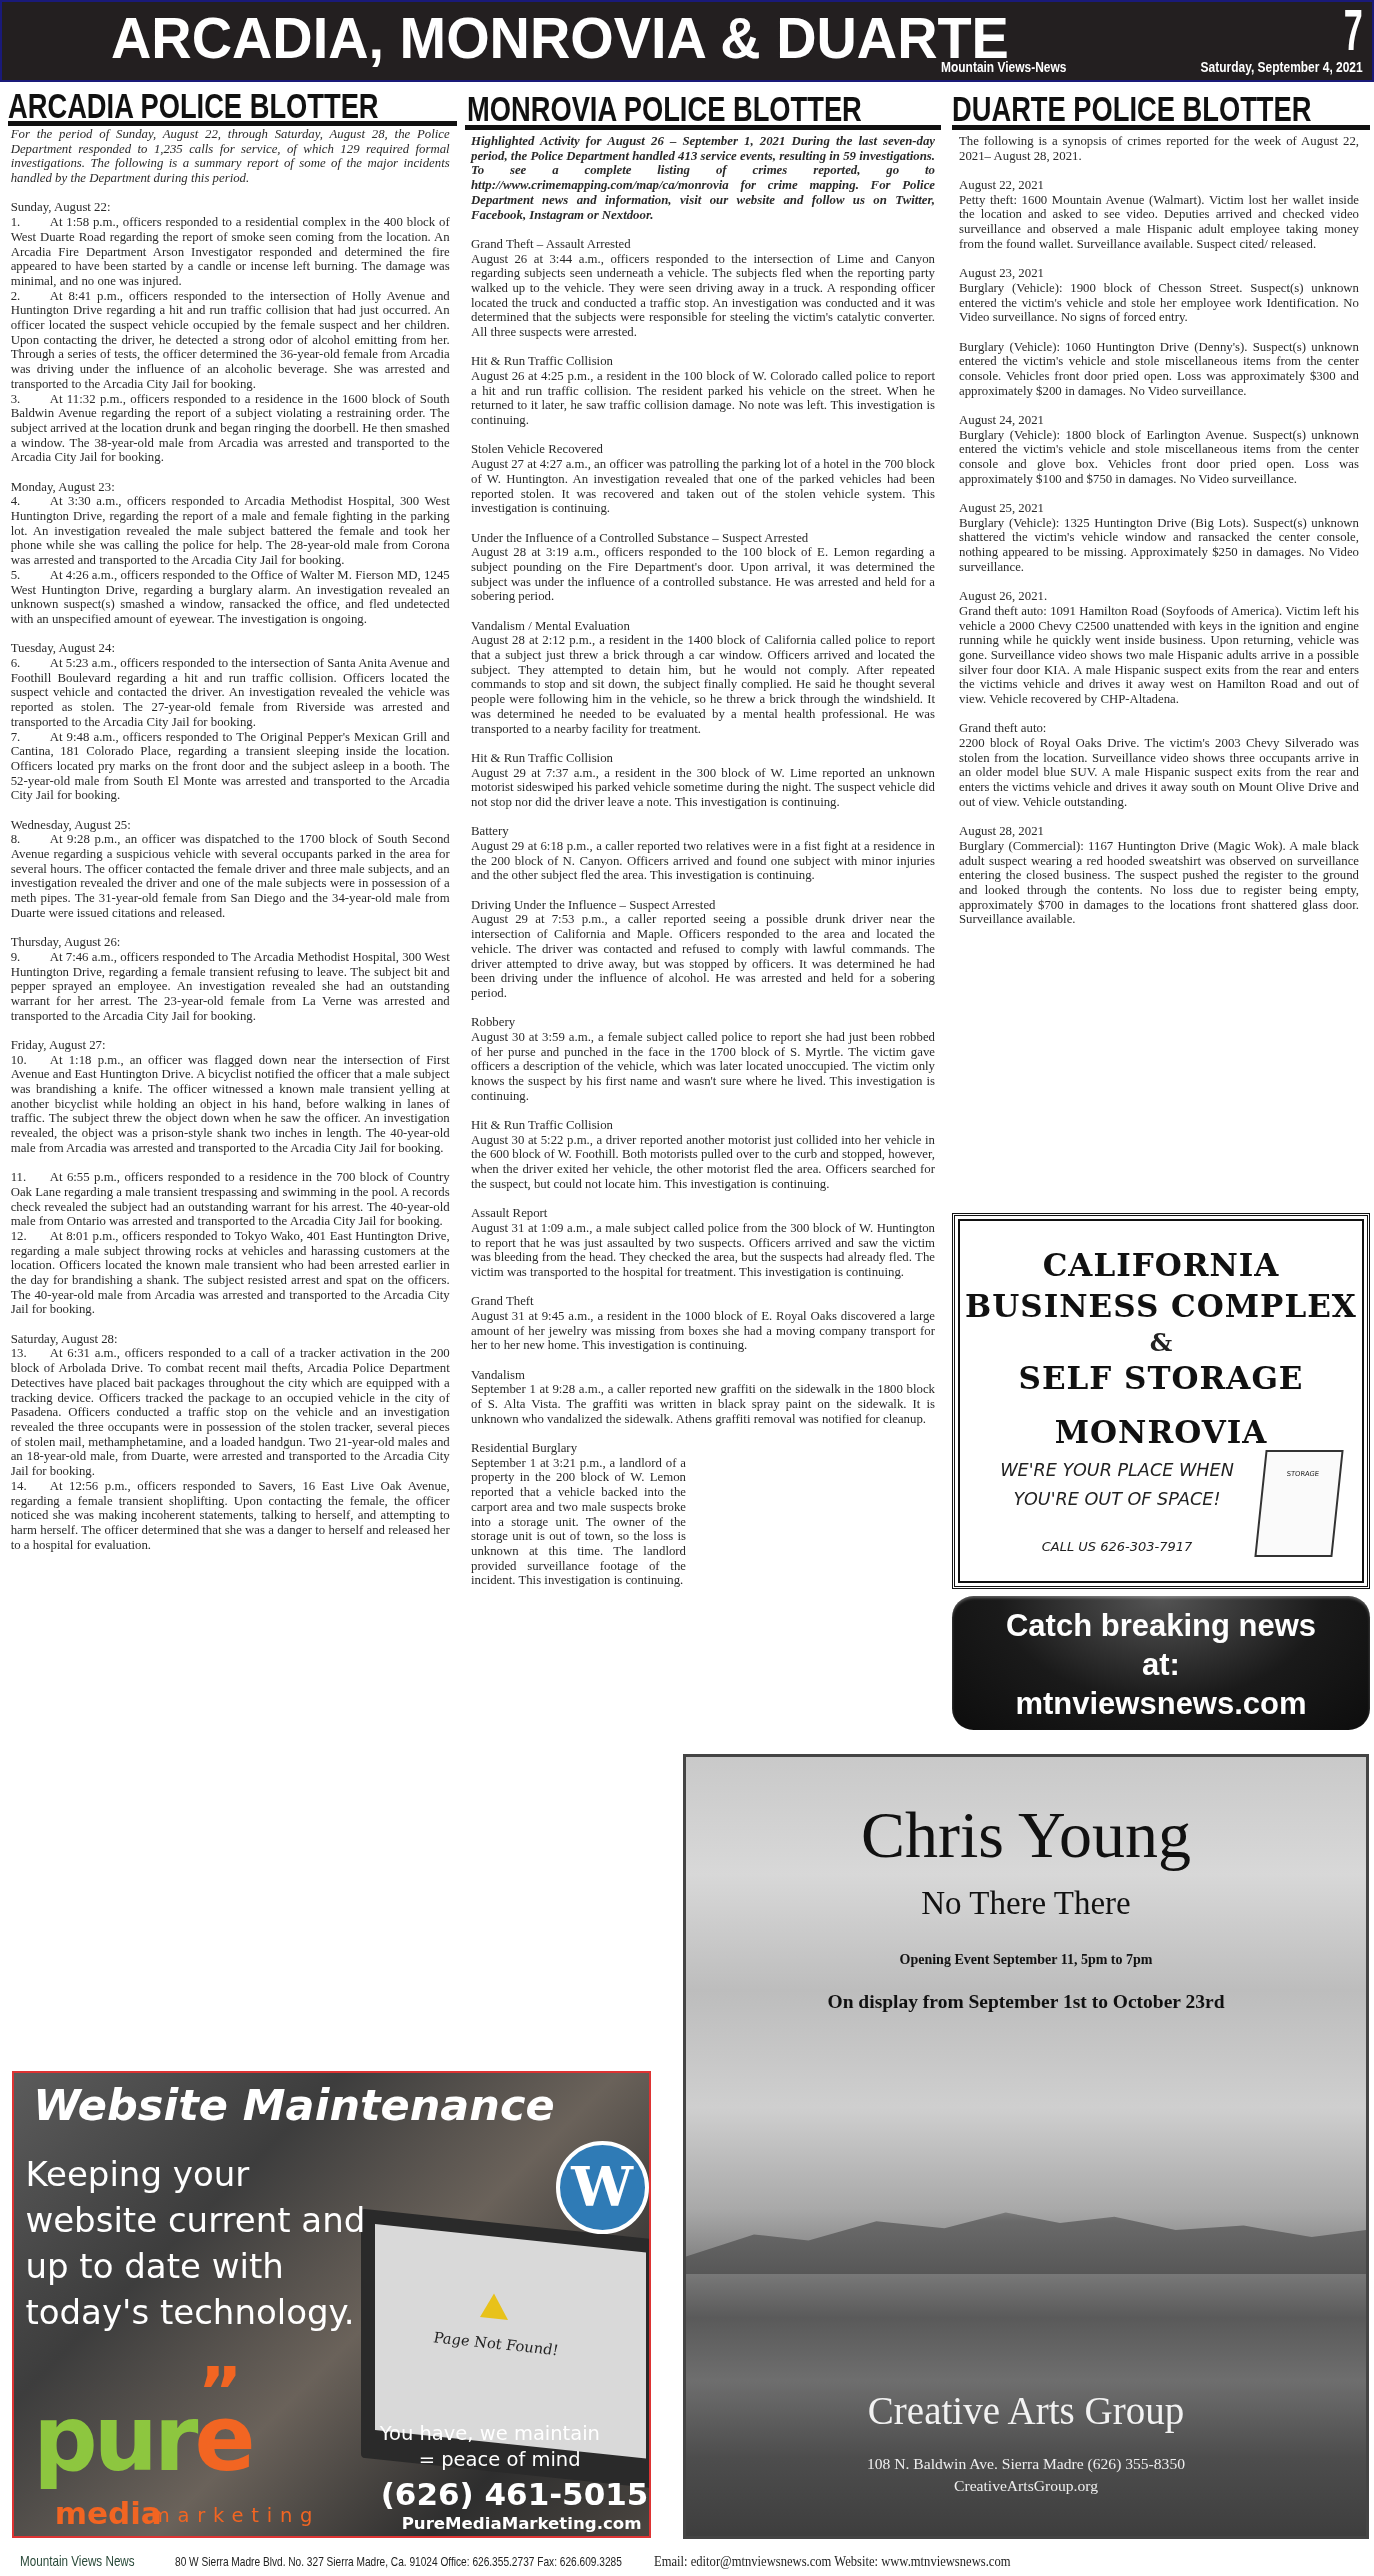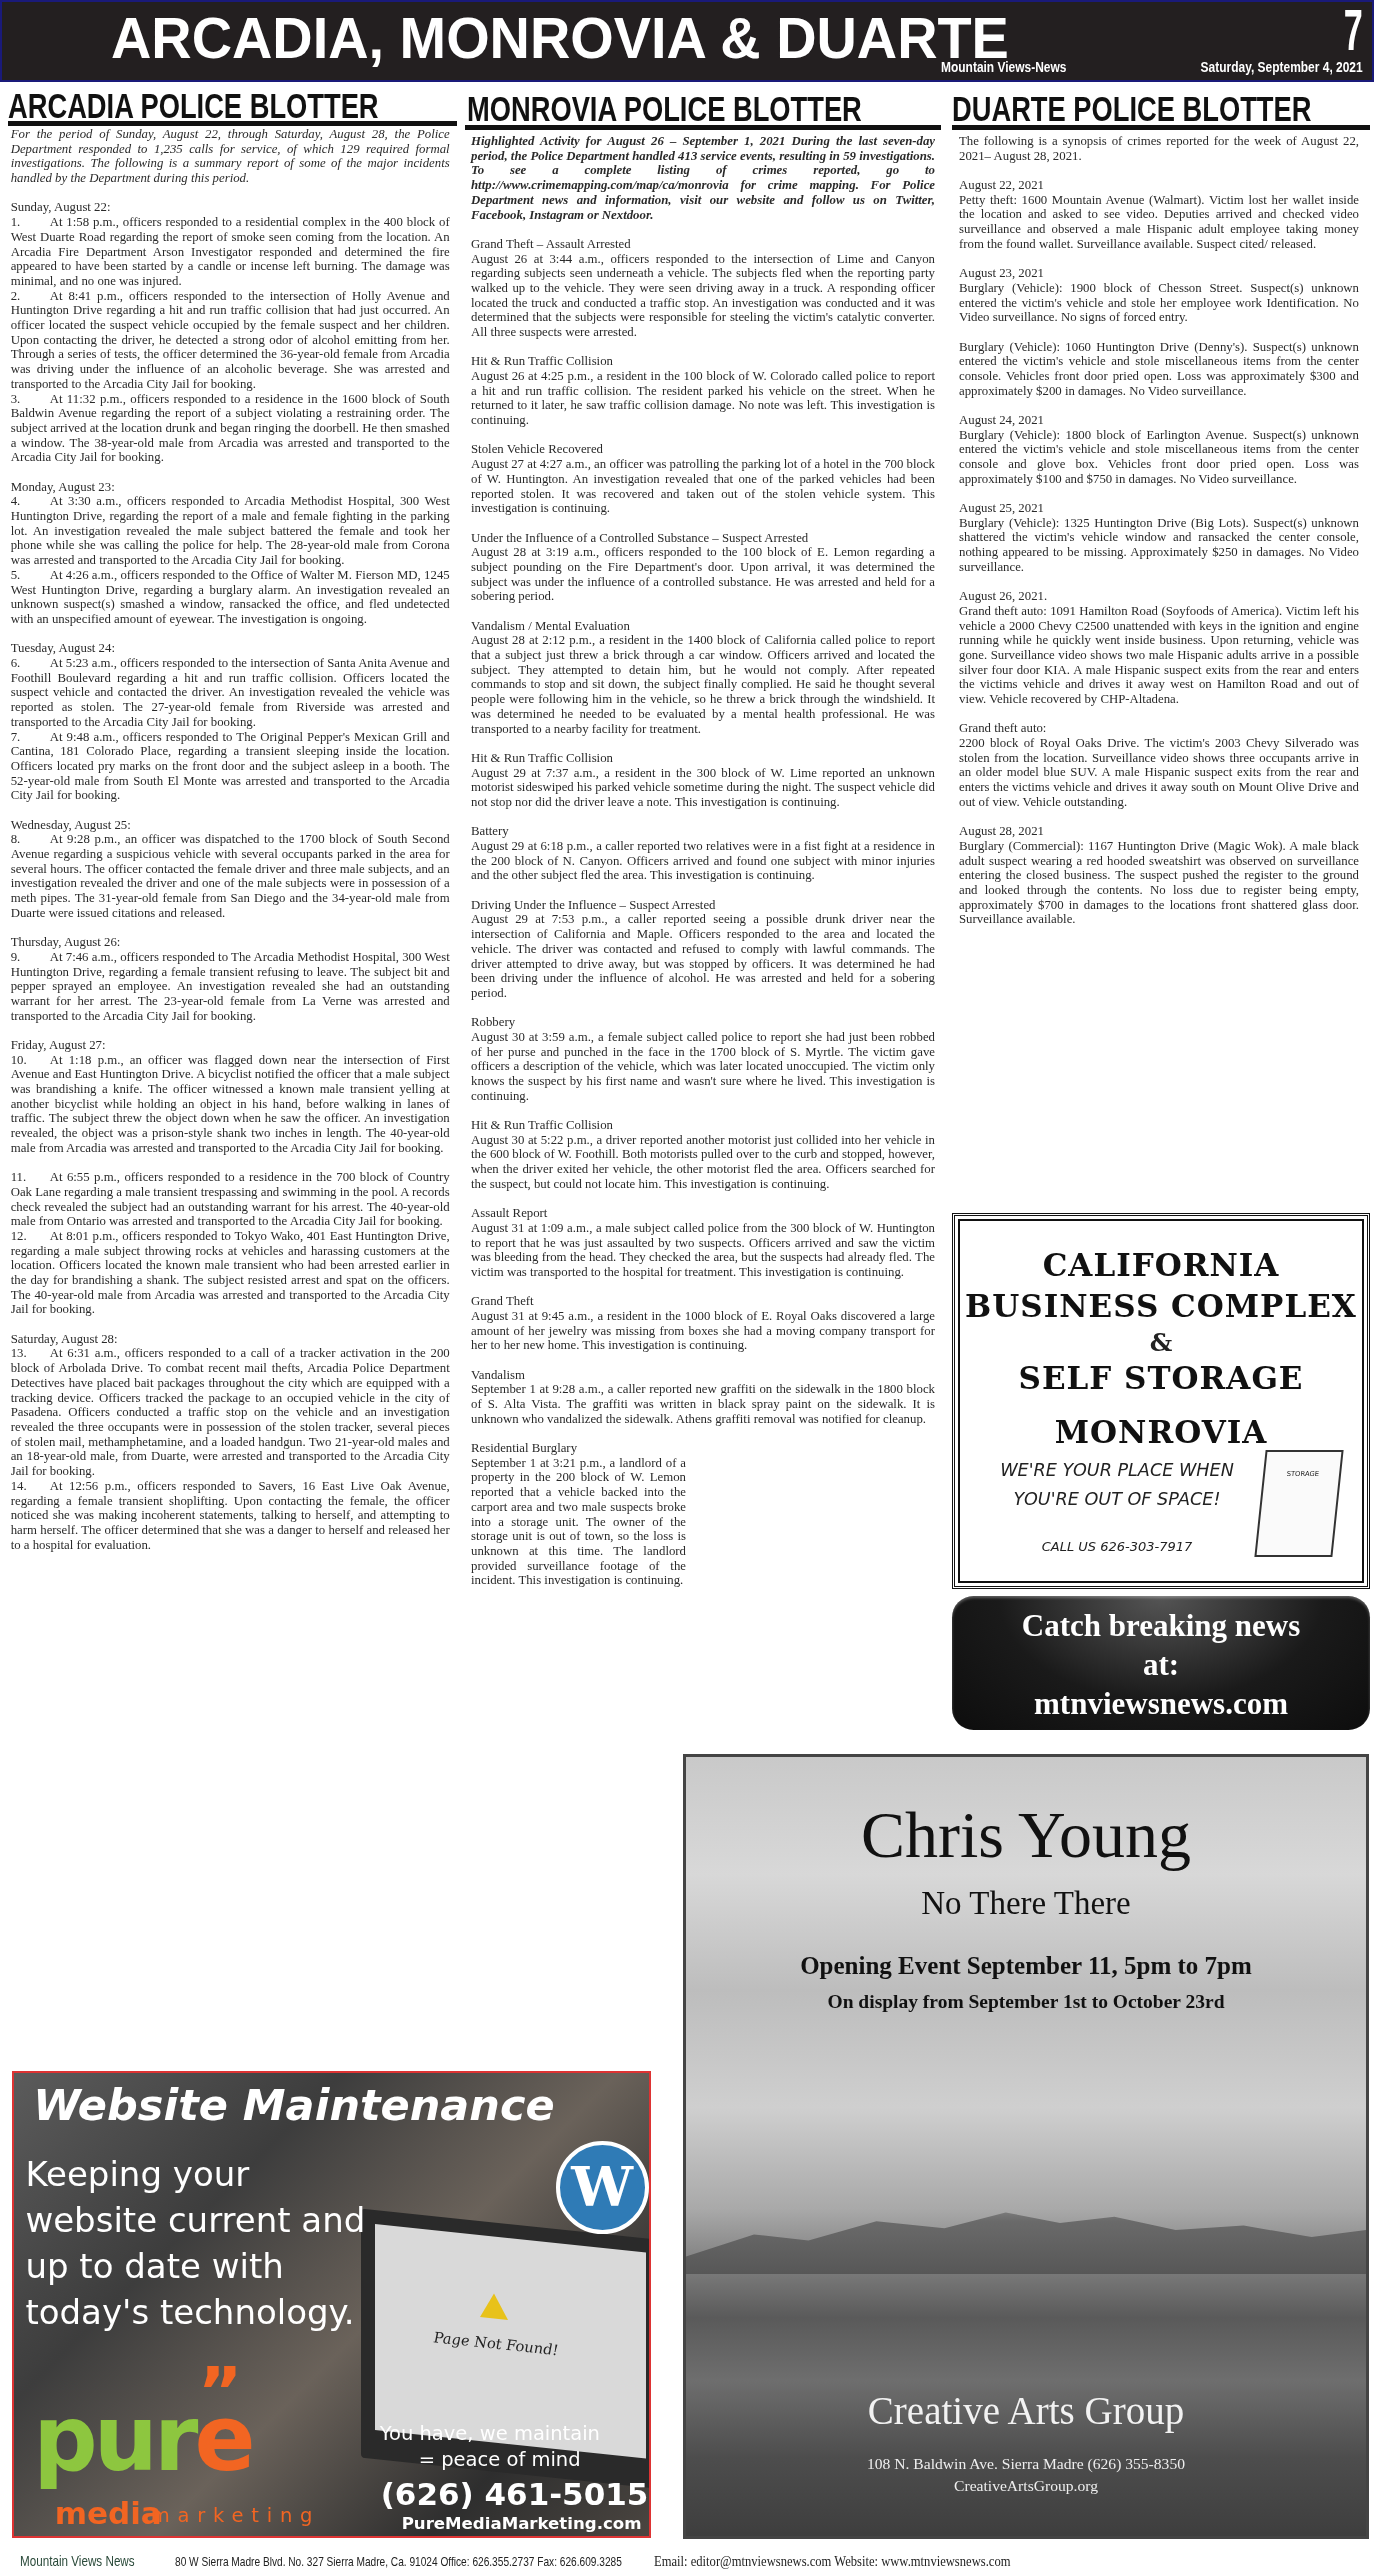--- a/index.html
+++ b/index.html
@@ -67,39 +67,39 @@
   .ad-storage .cabinet {
     position: absolute; right: 29px; bottom: 29px; width: 78px; height: 107px;
     border: 2px solid #333; transform: skewX(-6deg); background: #fafafa;
   }
   .ad-storage .cabinet span { position: absolute; left: 21.5px; top: 17.6px; font-size: 6.8px; font-family: "DejaVu Sans", sans-serif; }
 
   .ad-news {
     position: absolute; left: 952px; top: 1596px; width: 418px; height: 134px;
     background: radial-gradient(ellipse at 50% 0%, #555 0%, #1a1a1a 55%, #0d0d0d 100%);
     border-radius: 21.5px; text-align: center; color: #fff;
-    font-family: Liberation Serif, serif; font-weight: bold; font-size: 31px; line-height: 39px;
+    font-family: Liberation Sans, sans-serif; font-weight: bold; font-size: 31px; line-height: 39px;
     padding-top: 9.8px; box-shadow: inset 0 2px 2.9px rgba(255,255,255,0.3);
   }
 
   .ad-gallery {
     position: absolute; left: 683px; top: 1754px; width: 686px; height: 785px;
     border: 3.9px solid #444;
     background:
       linear-gradient(180deg, #c9c9c9 0%, #d8d8d8 15%, #bdbdbd 30%, #cfcfcf 45%, #a9a9a9 58%, #7a7a7a 66%, #5a5a5a 72%, #6e6e6e 80%, #4d4d4d 90%, #3e3e3e 100%);
     text-align: center; overflow: hidden;
   }
   .ad-gallery .mount {
     position: absolute; left: 0; right: 0; top: 429px; height: 88px;
     background: linear-gradient(180deg, transparent 0%, #6a6a6a 40%, #575757 100%);
     clip-path: polygon(0 80%, 10% 55%, 18% 62%, 28% 40%, 38% 48%, 47% 30%, 55% 42%, 63% 35%, 72% 50%, 82% 45%, 92% 58%, 100% 50%, 100% 100%, 0 100%);
   }
   .ad-gallery .h1 { position: absolute; left: 0; right: 0; top: 39px; font-size: 66px; line-height: 78px; color: #111; }
   .ad-gallery .h2 { position: absolute; left: 0; right: 0; top: 127px; font-size: 33px; line-height: 39px; color: #111; }
-  .ad-gallery .ev1 { position: absolute; left: 0; right: 0; top: 195px; font-size: 25px; font-weight: bold; color: #111; }
+  .ad-gallery .ev1 { position: absolute; left: 0; right: 0; top: 195px; font-size: 14px; font-weight: bold; color: #111; }
   .ad-gallery .ev2 { position: absolute; left: 0; right: 0; top: 234px; font-size: 19.5px; font-weight: bold; color: #111; }
   .ad-gallery .org { position: absolute; left: 0; right: 0; top: 630px; font-size: 39px; line-height: 47px; color: #f2f2f2; }
   .ad-gallery .addr { position: absolute; left: 0; right: 0; top: 698px; font-size: 15.6px; color: #eee; }
   .ad-gallery .site { position: absolute; left: 0; right: 0; top: 720px; font-size: 15.6px; color: #eee; }
 
   .ad-pure {
     position: absolute; left: 11.7px; top: 2071px; width: 639px; height: 467px;
     border: 2px solid #d33; overflow: hidden;
     background: linear-gradient(135deg, #5b5b5b 0%, #3d3d3d 30%, #6a625a 55%, #2e2e2e 80%, #4a4540 100%);
     font-family: "DejaVu Sans", sans-serif;

